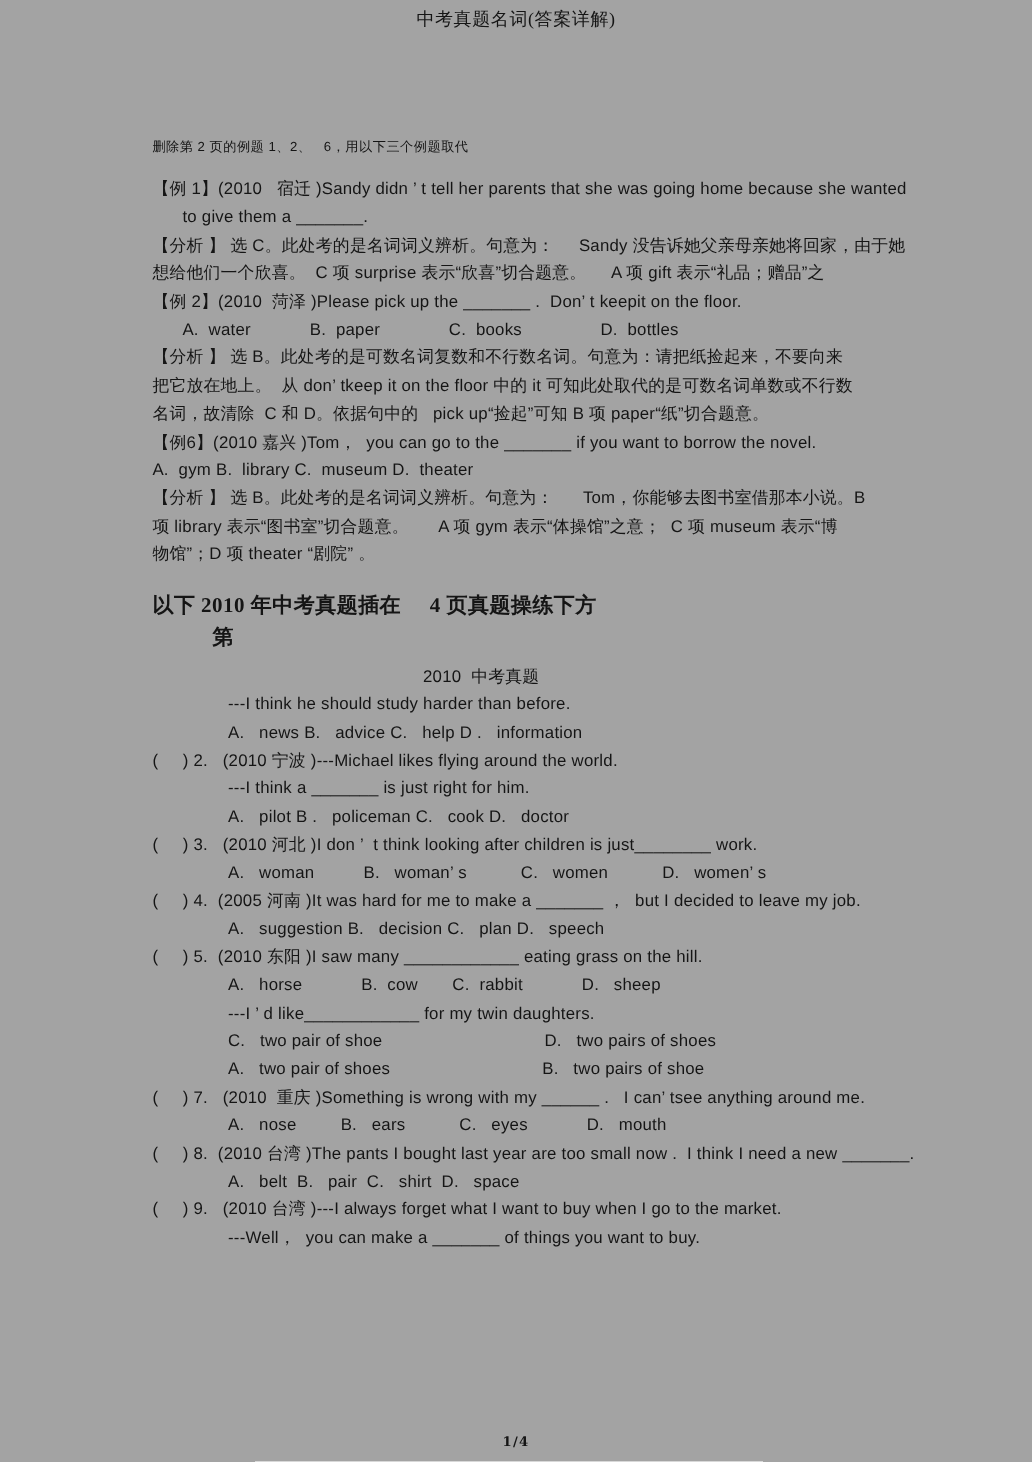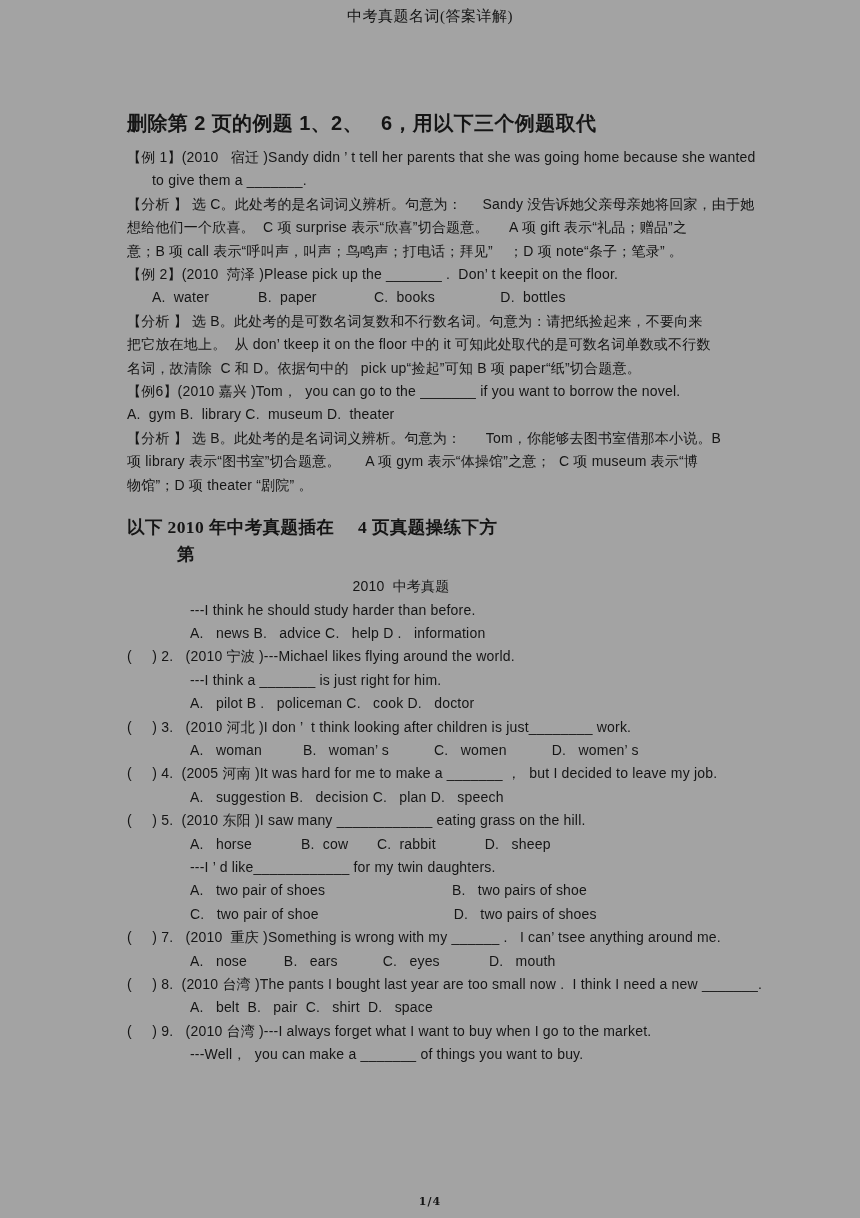--- a/index.html
+++ b/index.html
@@ -22,21 +22,21 @@
   .content{
     position:absolute;left:127px;top:110px;width:668px;
   }
   .line{
     font-size:14px;
     line-height:23.4px;
     white-space:pre-wrap;
     letter-spacing:.2px;
   }
   .h1{
-    font-size:20px;font-weight:bold;line-height:27px;
+    font-size:11px;font-weight:normal;line-height:27px;
     margin-bottom:9px;letter-spacing:.4px;
   }
   .h2{
     font-size:17.5px;font-weight:bold;line-height:27px;letter-spacing:.4px;font-family:Liberation Serif, serif;
   }
   .mt-section{margin-top:17px;}
   .mt-small{margin-top:7px;}
   .ind1{margin-left:25px;}
   .ind2{margin-left:63px;}
   .ind-di{margin-left:50px;}
@@ -55,21 +55,20 @@
 
 <div class="page">
   <div class="doc-title">中考真题名词(答案详解)</div>
 
   <div class="content">
       <div class="line h1">删除第 2 页的例题 1、2、   6，用以下三个例题取代</div>
       <div class="line">【例 1】(2010   宿迁 )Sandy didn ’ t tell her parents that she was going home because she wanted</div>
       <div class="line ind1">to give them a _______.</div>
       <div class="line">【分析 】 选 C。此处考的是名词词义辨析。句意为：     Sandy 没告诉她父亲母亲她将回家，由于她</div>
       <div class="line">想给他们一个欣喜。  C 项 surprise 表示“欣喜”切合题意。     A 项 gift 表示“礼品；赠品”之</div>
-      <div class="line">意；B 项 call 表示“呼叫声，叫声；鸟鸣声；打电话；拜见”    ；D 项 note“条子；笔录” 。</div>
       <div class="line">【例 2】(2010  菏泽 )Please pick up the _______ .  Don’ t keepit on the floor.</div>
       <div class="line ind1">A.  water            B.  paper              C.  books                D.  bottles</div>
       <div class="line">【分析 】 选 B。此处考的是可数名词复数和不行数名词。句意为：请把纸捡起来，不要向来</div>
       <div class="line">把它放在地上。  从 don’ tkeep it on the floor 中的 it 可知此处取代的是可数名词单数或不行数</div>
       <div class="line">名词，故清除  C 和 D。依据句中的   pick up“捡起”可知 B 项 paper“纸”切合题意。</div>
       <div class="line">【例6】(2010 嘉兴 )Tom，  you can go to the _______ if you want to borrow the novel.</div>
       <div class="line">A.  gym B.  library C.  museum D.  theater</div>
       <div class="line">【分析 】 选 B。此处考的是名词词义辨析。句意为：      Tom，你能够去图书室借那本小说。B</div>
       <div class="line">项 library 表示“图书室”切合题意。      A 项 gym 表示“体操馆”之意；  C 项 museum 表示“博</div>
       <div class="line">物馆”；D 项 theater “剧院” 。</div>
@@ -81,22 +80,22 @@
       <div class="line">(     ) 2.   (2010 宁波 )---Michael likes flying around the world.</div>
       <div class="line ind2">---I think a _______ is just right for him.</div>
       <div class="line ind2">A.   pilot B .   policeman C.   cook D.   doctor</div>
       <div class="line">(     ) 3.   (2010 河北 )I don ’  t think looking after children is just________ work.</div>
       <div class="line ind2">A.   woman          B.   woman’ s           C.   women           D.   women’ s</div>
       <div class="line">(     ) 4.  (2005 河南 )It was hard for me to make a _______ ，  but I decided to leave my job.</div>
       <div class="line ind2">A.   suggestion B.   decision C.   plan D.   speech</div>
       <div class="line">(     ) 5.  (2010 东阳 )I saw many ____________ eating grass on the hill.</div>
       <div class="line ind2">A.   horse            B.  cow       C.  rabbit            D.   sheep</div>
       <div class="line ind2">---I ’ d like____________ for my twin daughters.</div>
+      <div class="line ind2">C.   two pair of shoe                                 D.   two pairs of shoes</div>
       <div class="line ind2">A.   two pair of shoes                               B.   two pairs of shoe</div>
-      <div class="line ind2">C.   two pair of shoe                                 D.   two pairs of shoes</div>
       <div class="line">(     ) 7.   (2010  重庆 )Something is wrong with my ______ .   I can’ tsee anything around me.</div>
       <div class="line ind2">A.   nose         B.   ears           C.   eyes            D.   mouth</div>
       <div class="line">(     ) 8.  (2010 台湾 )The pants I bought last year are too small now .  I think I need a new _______.</div>
       <div class="line ind2">A.   belt  B.   pair  C.   shirt  D.   space</div>
       <div class="line">(     ) 9.   (2010 台湾 )---I always forget what I want to buy when I go to the market.</div>
       <div class="line ind2">---Well，  you can make a _______ of things you want to buy.</div>
     </div>
 
   <div class="footer">1/4</div>
 </div>

